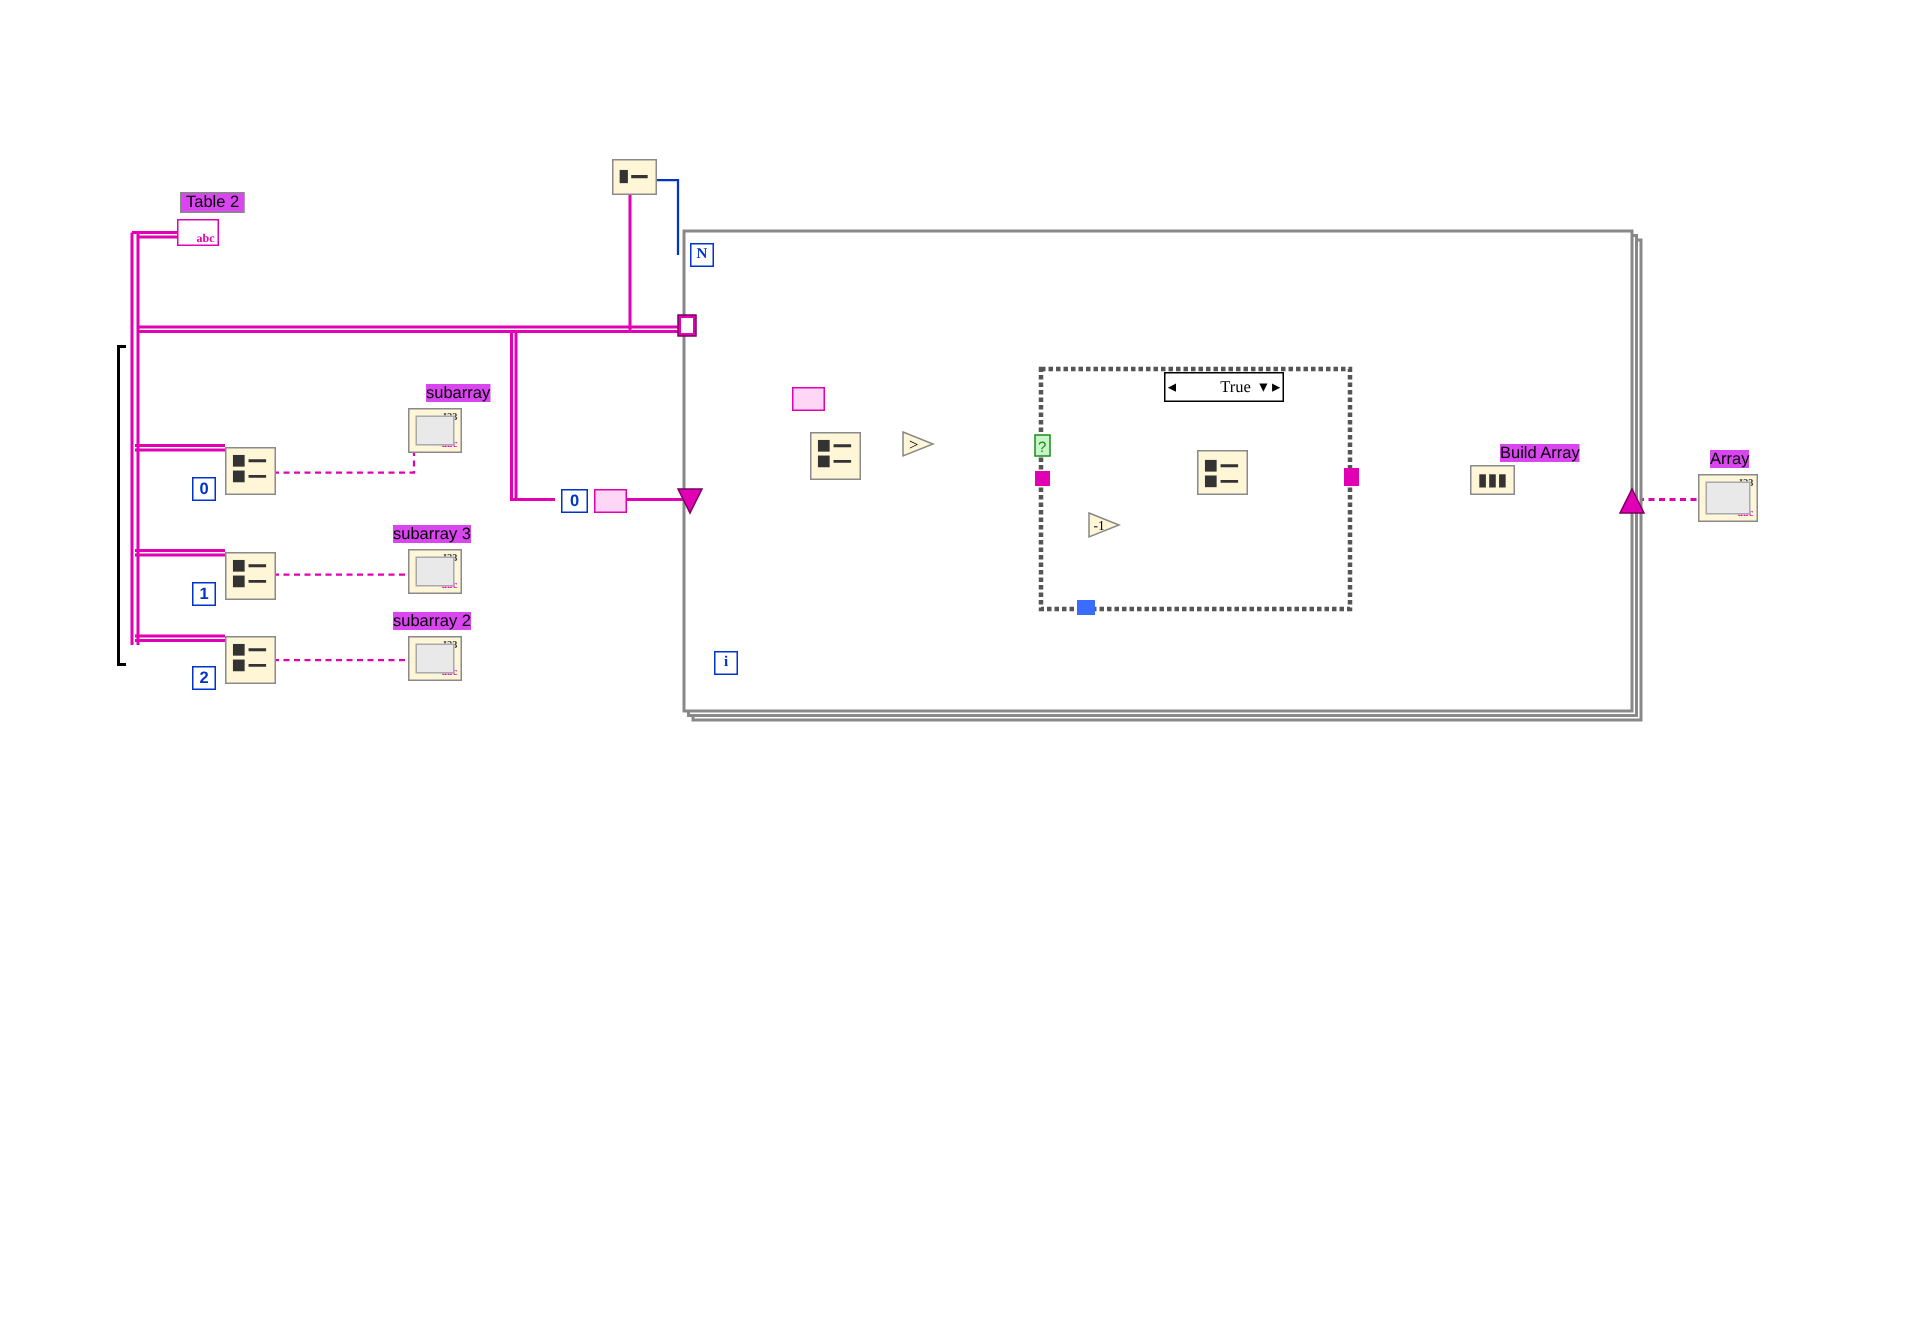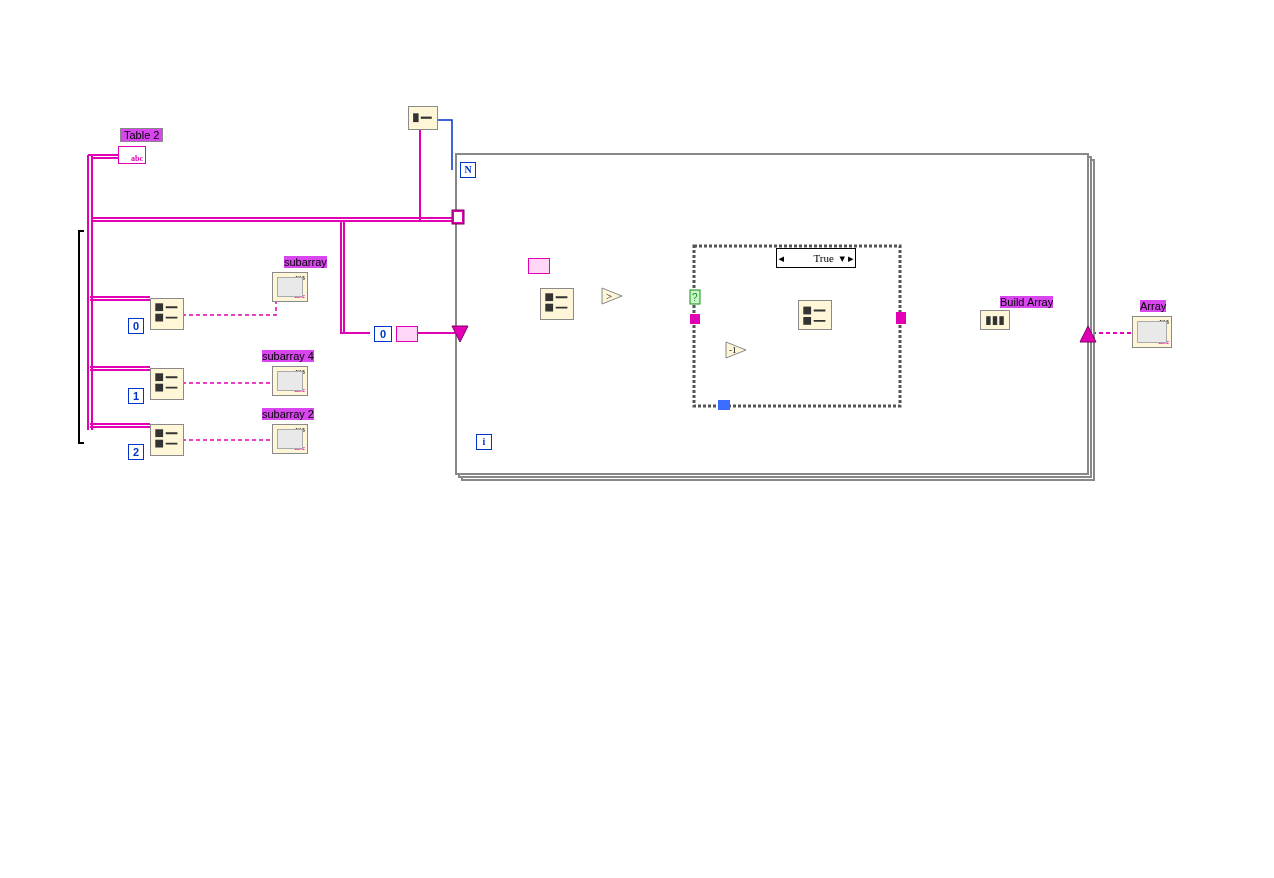--- a/index.html
+++ b/index.html
@@ -131,21 +131,21 @@
   </svg>
 </div>
 <div class="constbox" style="left:128px;top:444px;">2</div>
 
 <div class="label" style="left:284px;top:256px;">subarray</div>
 <div class="indicator" style="left:272px;top:272px;">
   <span class="tag">I23</span>
   <span class="abc">abc</span>
 </div>
 
-<div class="label" style="left:262px;top:350px;">subarray 4</div>
+<div class="label" style="left:262px;top:350px;">subarray 3</div>
 <div class="indicator" style="left:272px;top:366px;">
   <span class="tag">I23</span>
   <span class="abc">abc</span>
 </div>
 
 <div class="label" style="left:262px;top:408px;">subarray 2</div>
 <div class="indicator" style="left:272px;top:424px;">
   <span class="tag">I23</span>
   <span class="abc">abc</span>
 </div>

